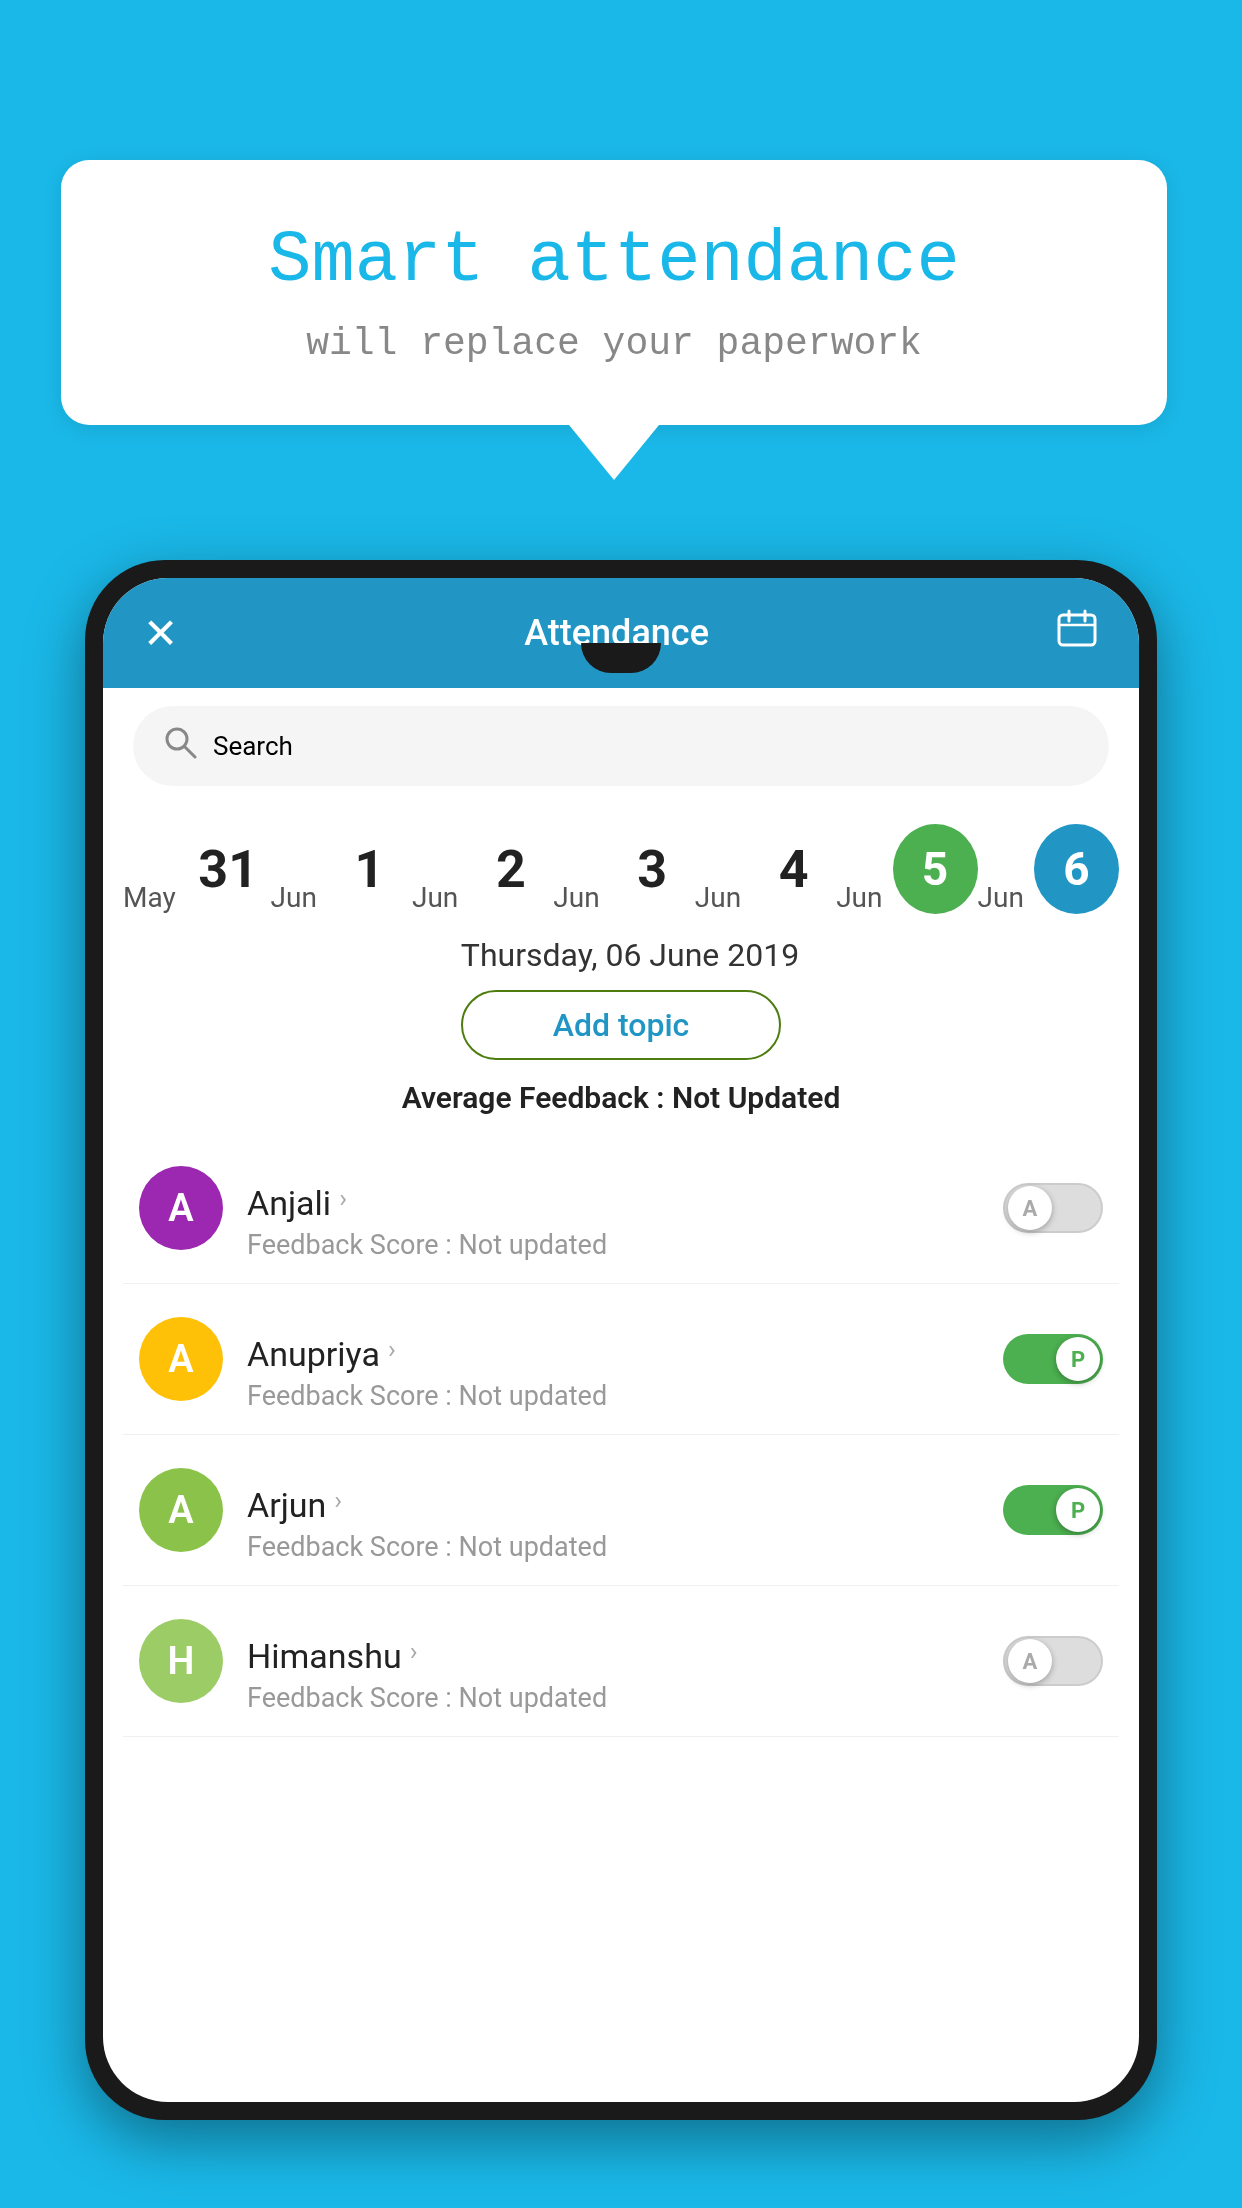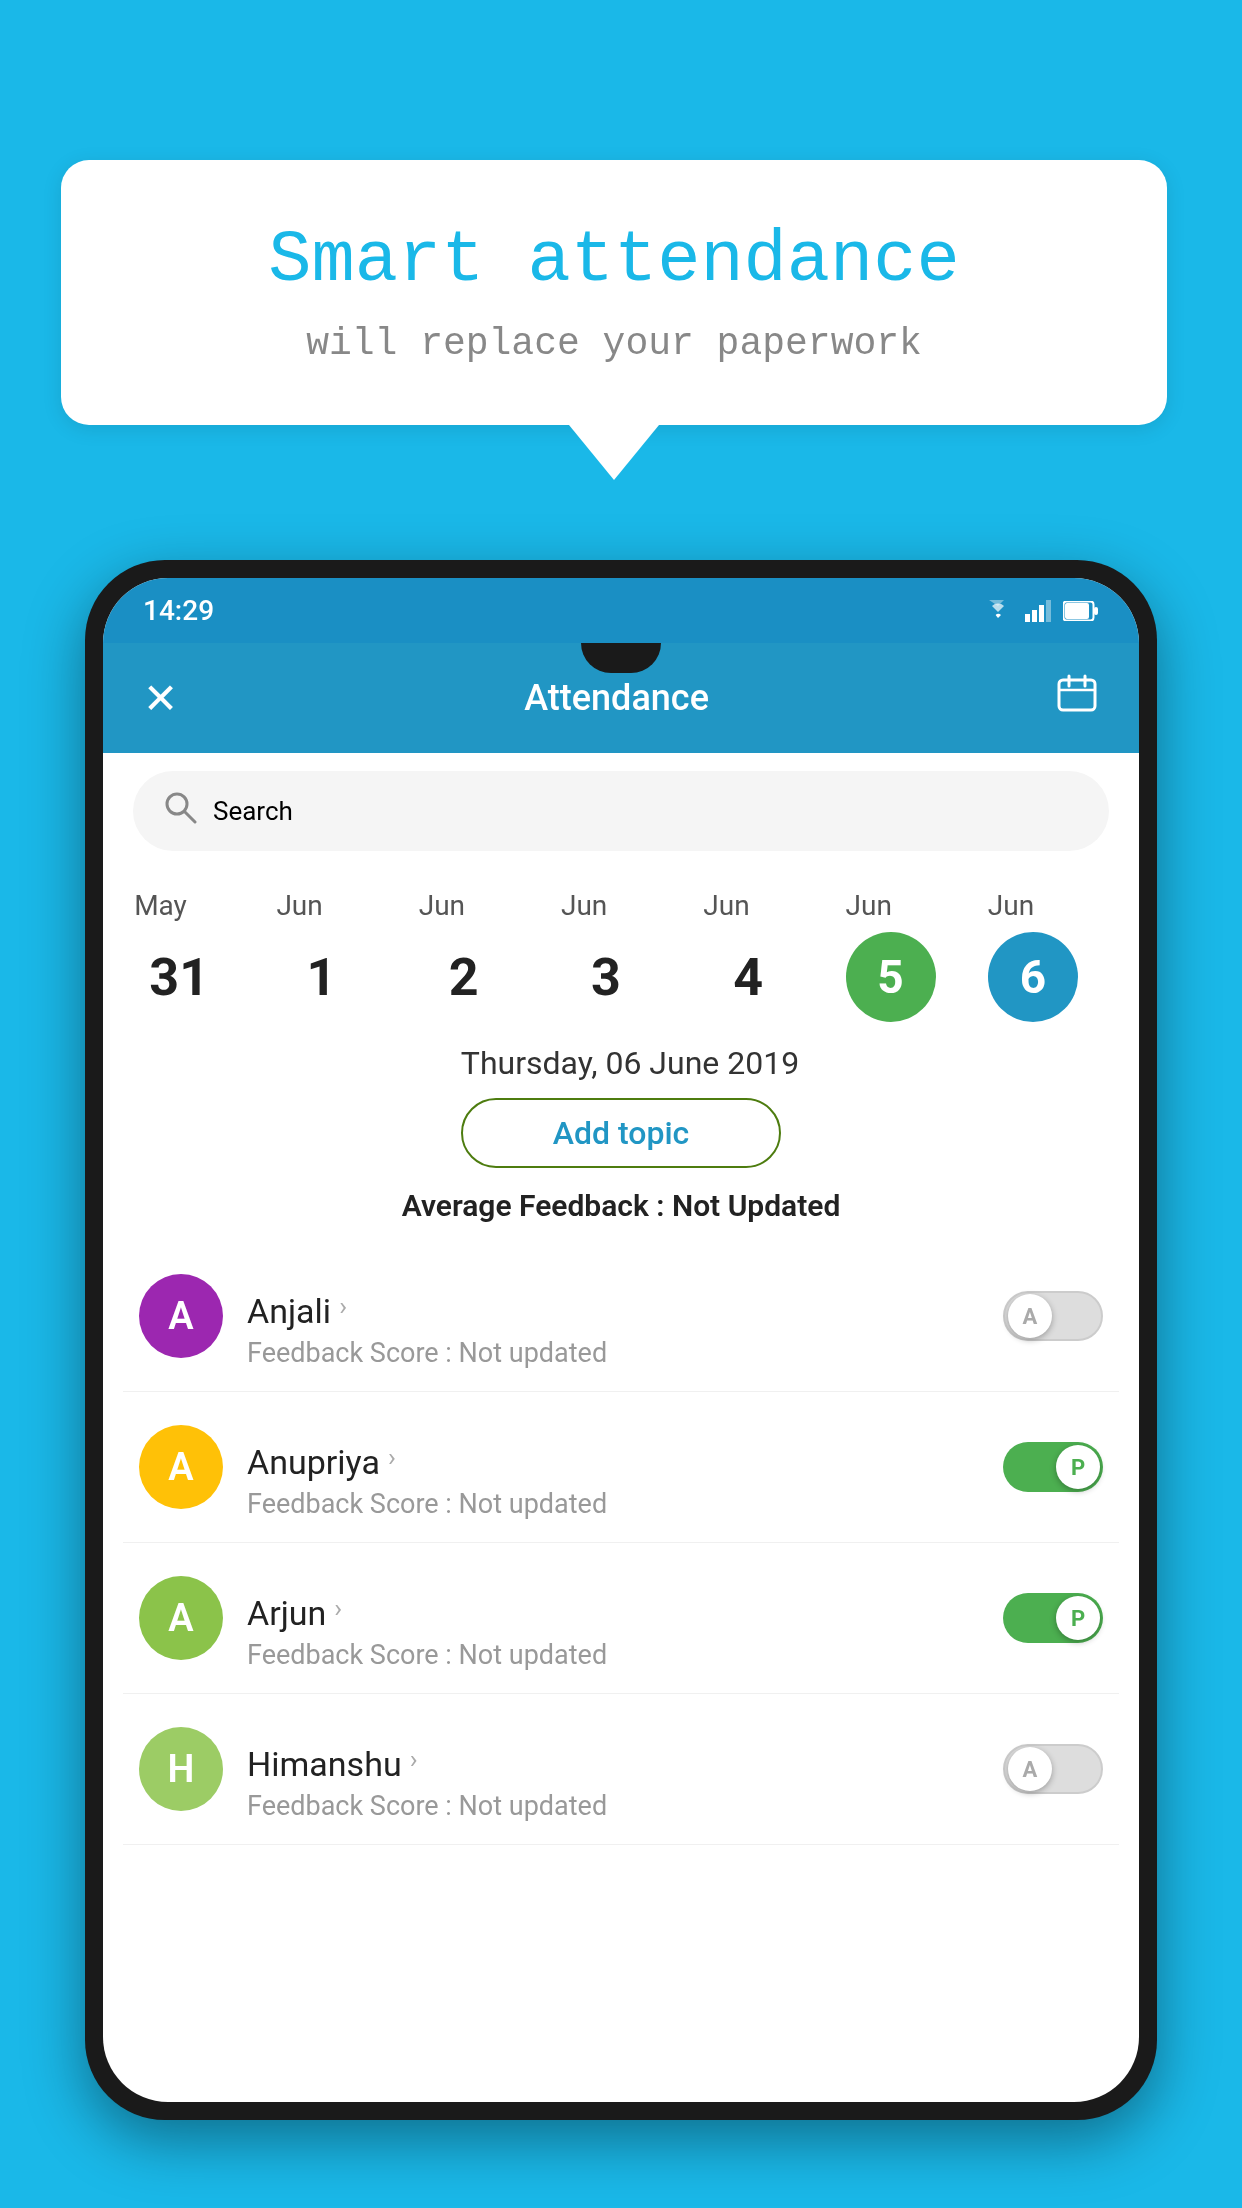--- a/index.html
+++ b/index.html
@@ -166,22 +166,21 @@
 
     
     .calendar-row {
       display: flex;
       justify-content: space-around;
       padding: 20px 20px 0;
     }
 
     .calendar-day {
       display: flex;
-      flex-direction: column;
-      align-items: flex-start;
+      align-items: flex-end;
       gap: 10px;
       min-width: 120px;
     }
 
     .cal-month {
       font-size: 28px;
       color: #555;
       font-weight: 400;
     }
 
@@ -362,41 +361,20 @@
     <div class="speech-bubble-title">Smart attendance</div>
     <div class="speech-bubble-subtitle">will replace your paperwork</div>
   </div>
   <div class="speech-bubble-arrow"></div>
 </div>
 
 <div class="phone-container">
   <div class="phone-outer">
     <div class="phone-screen">
 
-      <div class="status-bar">
-        <span class="status-time">14:29</span>
-        <div class="status-icons">
-          <svg width="30" height="22" viewBox="0 0 30 22" fill="white">
-            <path d="M15 18l3-3c-1.6-1.6-3.8-1.6-5.4 0l2.4 3z"></path>
-            <path d="M15 12l6-6C17.7 2.7 12.3 2.7 9 6l6 6z" opacity="0.7"></path>
-            <path d="M15 6l9-9C18.4-6.4 11.6-6.4 6 0l9 6z" opacity="0.4"></path>
-          </svg>
-          <svg width="26" height="22" viewBox="0 0 26 22" fill="white">
-            <rect x="0" y="14" width="5" height="8"></rect>
-            <rect x="7" y="10" width="5" height="12"></rect>
-            <rect x="14" y="5" width="5" height="17"></rect>
-            <rect x="21" y="0" width="5" height="22" opacity="0.4"></rect>
-          </svg>
-          <svg width="36" height="20" viewBox="0 0 36 20" fill="none">
-            <rect x="0.5" y="0.5" width="30" height="19" rx="3" stroke="white" stroke-width="2"></rect>
-            <rect x="2" y="2" width="24" height="16" rx="2" fill="white"></rect>
-            <rect x="31" y="6" width="4" height="8" rx="2" fill="white"></rect>
-          </svg>
-        </div>
-      </div>
 
       <div class="notch"></div>
 
       <div class="app-bar">
         <span class="app-bar-close">✕</span>
         <span class="app-bar-title">Attendance</span>
         <span class="app-bar-calendar">
           <svg width="44" height="44" viewBox="0 0 44 44" fill="none">
             <rect x="4" y="8" width="36" height="30" rx="4" stroke="white" stroke-width="3"></rect>
             <line x1="4" y1="18" x2="40" y2="18" stroke="white" stroke-width="2.5"></line>

